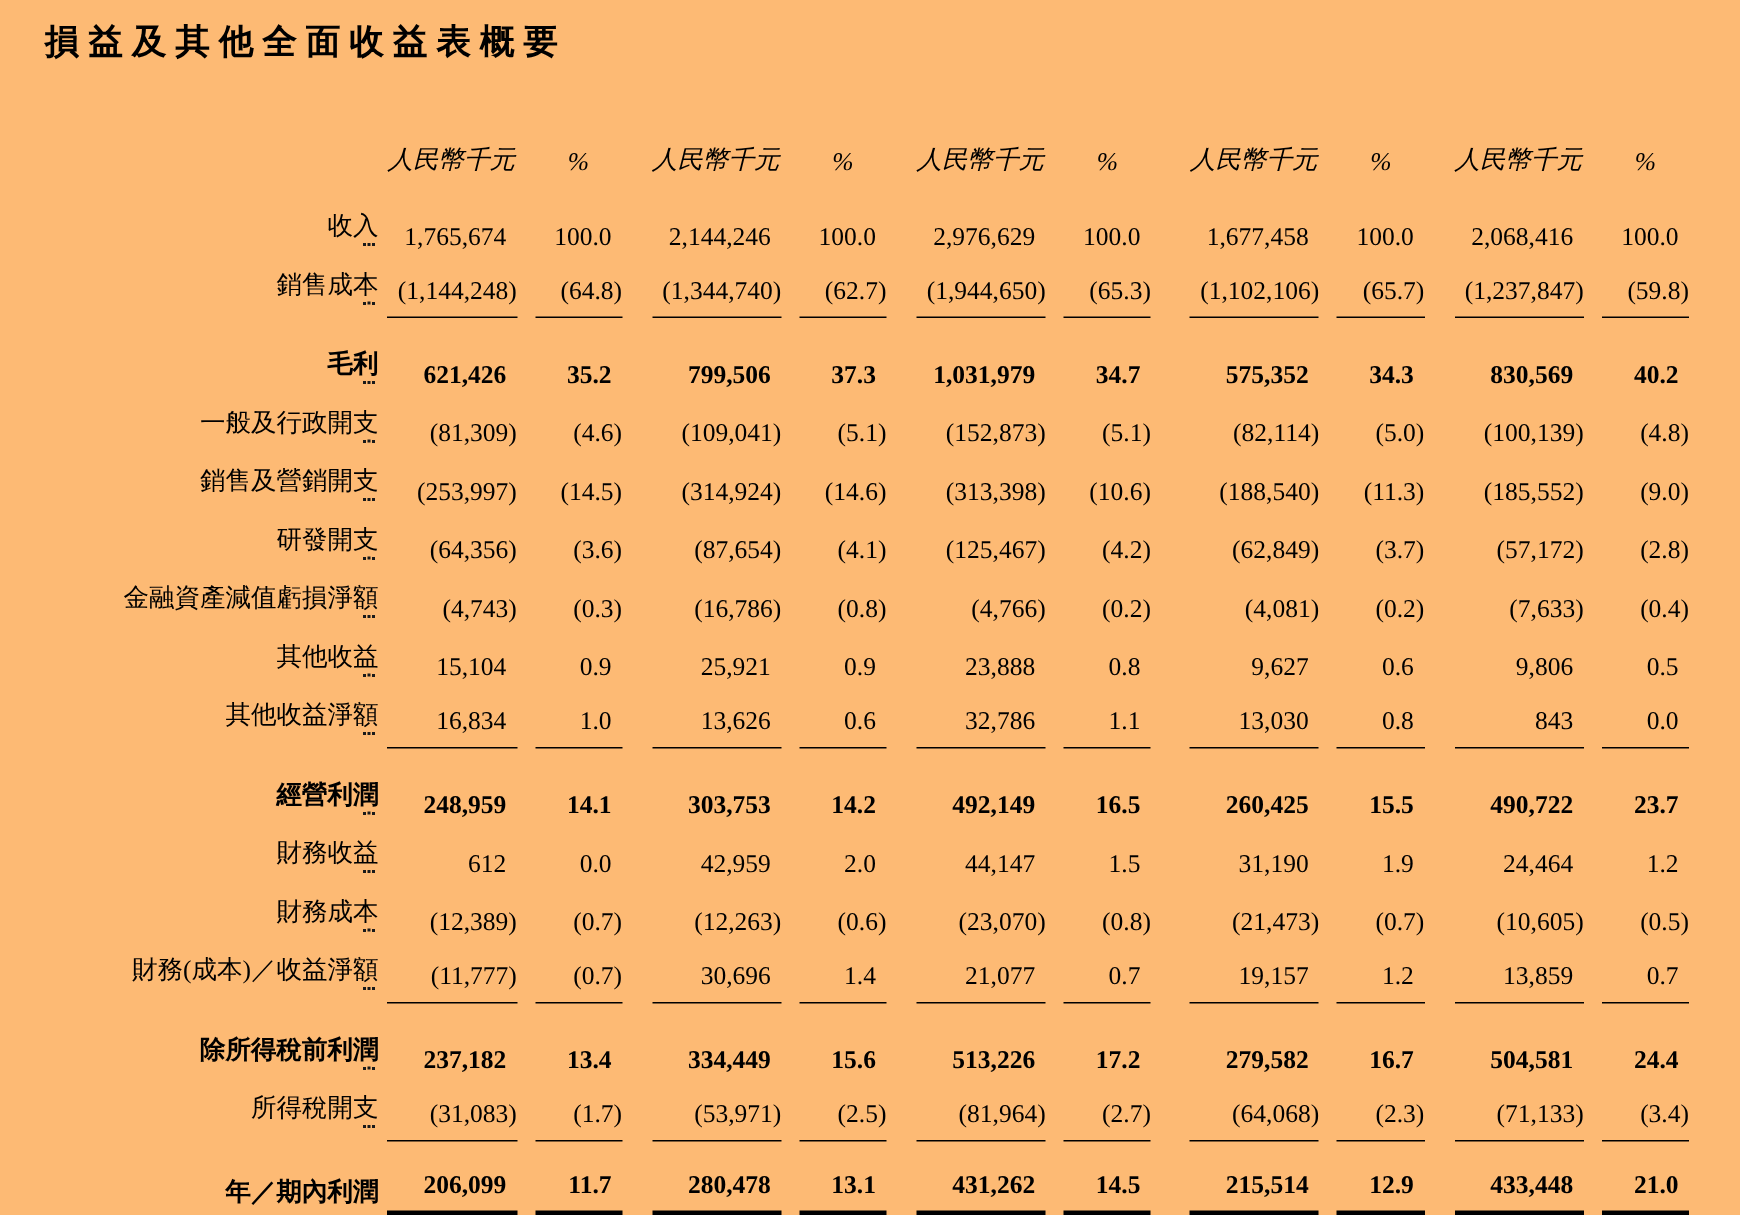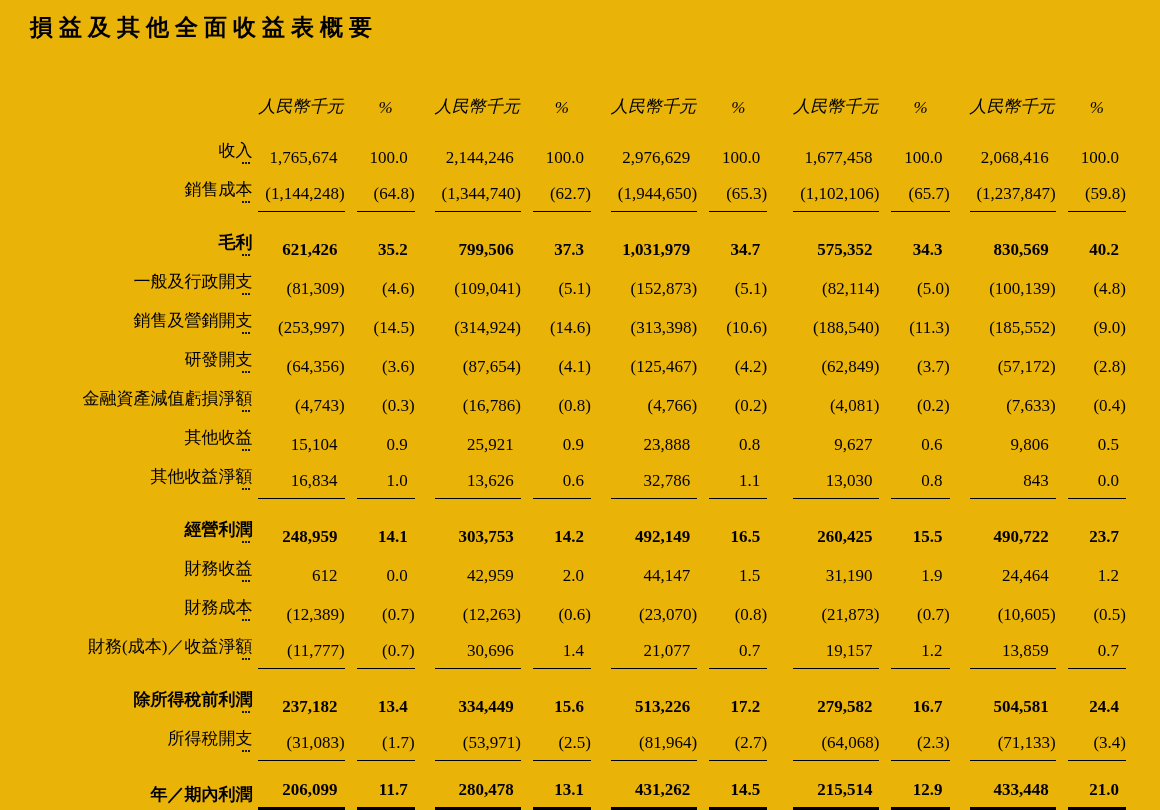--- a/index.html
+++ b/index.html
@@ -7,21 +7,21 @@
     background: #ffffff;
     color: #0a0a0a;
     font-family: "Liberation Serif", "DejaVu Serif", serif;
   }
   .page {
     width: 1160px;
     height: 810px;
     box-sizing: border-box;
     padding: 12px 30px 0 30px;
     overflow: hidden;
-    background: #eab308;
+    background: #fdba74;
   }
   .title {
     font-size: 23px;
     font-weight: bold;
     letter-spacing: 6px;
     margin: 0 0 40px 0;
     color: #000;
   }
   table.fin {
     border-collapse: separate;
@@ -474,21 +474,21 @@
           <td class="num pct">(0.7)</td>
           <td class="gy"></td>
           <td class="num">(12,263)</td>
           <td class="g"></td>
           <td class="num pct">(0.6)</td>
           <td class="gy"></td>
           <td class="num">(23,070)</td>
           <td class="g"></td>
           <td class="num pct">(0.8)</td>
           <td class="gg"></td>
-          <td class="num">(21,873)</td>
+          <td class="num">(21,473)</td>
           <td class="g"></td>
           <td class="num pct">(0.7)</td>
           <td class="gy"></td>
           <td class="num">(10,605)</td>
           <td class="g"></td>
           <td class="num pct">(0.5)</td>
         </tr>
         <tr class="rule-single">
           <td class="lab">
             <div class="labwrap">

